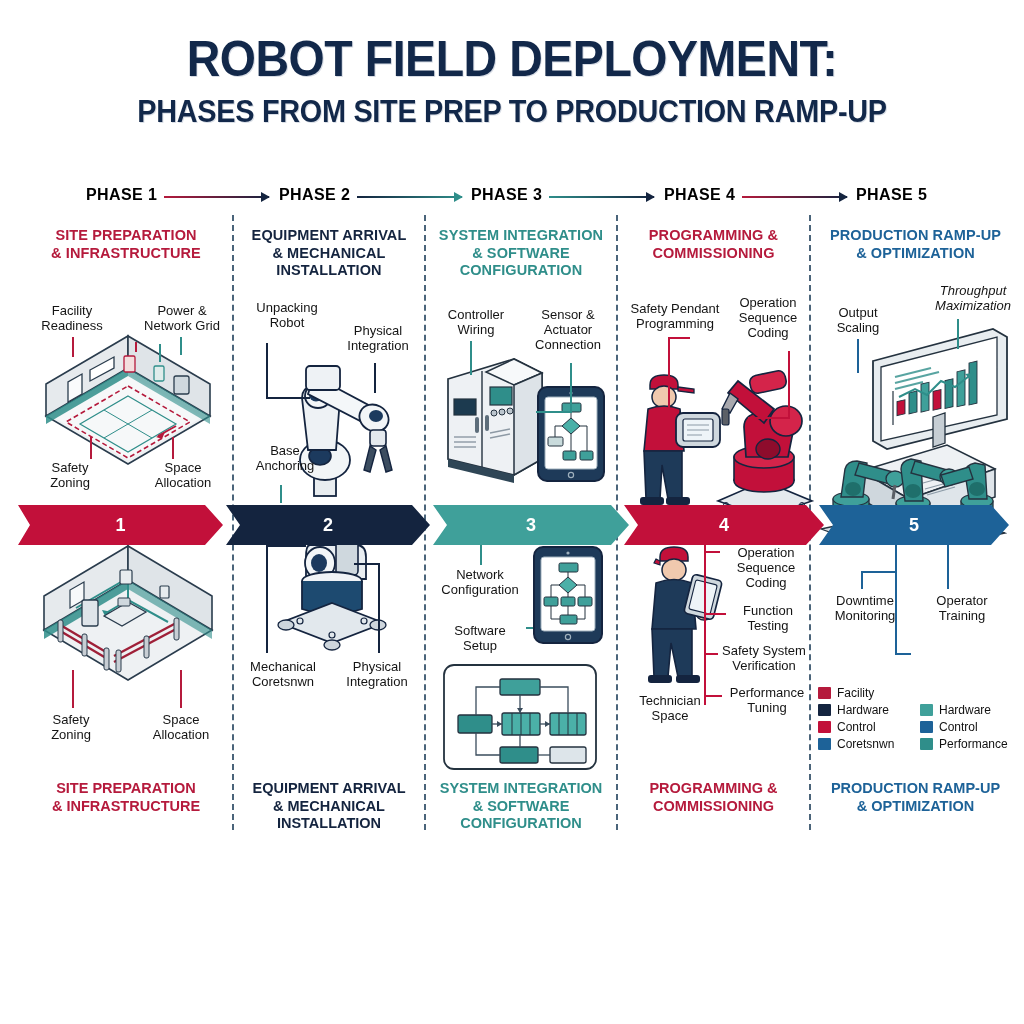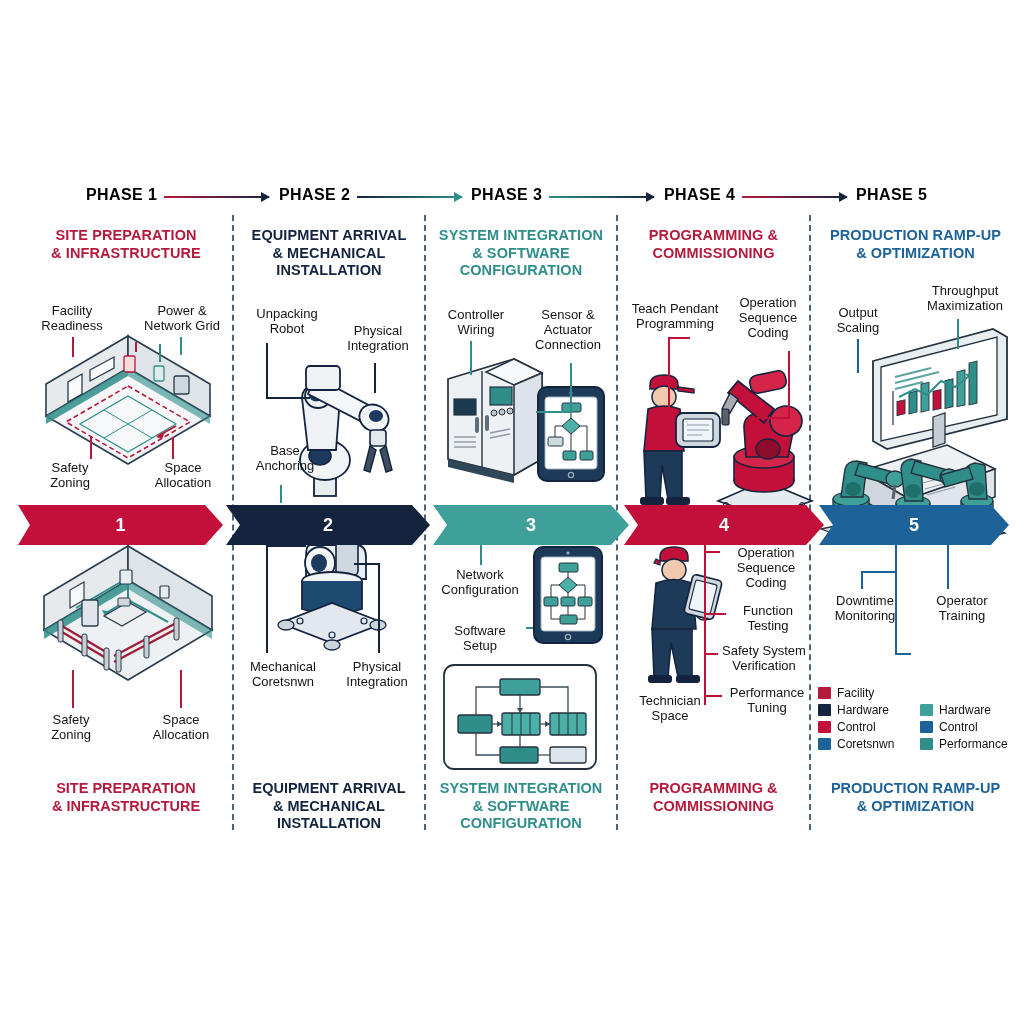--- a/index.html
+++ b/index.html
@@ -80,20 +80,24 @@
 
   
   .ill{position:absolute;}
   svg{display:block;overflow:visible;}
 </style>
 </head>
 <body>
 
 <div class="page">
 
+  <div class="title-block">
+    <div class="title-main">ROBOT FIELD DEPLOYMENT:</div>
+    <div class="title-sub">PHASES FROM SITE PREP TO PRODUCTION RAMP-UP</div>
+  </div>
 
   <div class="phase-strip">
     <div class="pname" style="left:62px;">PHASE 1</div>
     <div class="pname" style="left:255px;">PHASE 2</div>
     <div class="pname" style="left:447px;">PHASE 3</div>
     <div class="pname" style="left:640px;">PHASE 4</div>
     <div class="pname" style="left:832px;text-align:center;">PHASE 5</div>
 
     <div class="arrowline" style="left:140px;width:105px;background:linear-gradient(90deg,#b51a3c,#14243f);color:#14243f;"></div>
     <div class="arrowline" style="left:333px;width:105px;background:linear-gradient(90deg,#14243f,#2f8e8a);color:#2f8e8a;"></div>
@@ -227,21 +231,21 @@
 
           <ellipse cx="116" cy="68" rx="15" ry="13" transform="rotate(28 116 68)" fill="#f2f5f7" stroke="#14243f" stroke-width="1.8"></ellipse>
           <ellipse cx="118" cy="66" rx="7" ry="6" fill="#1c3a5e"></ellipse>
           <rect x="112" y="80" width="16" height="16" rx="3" fill="#e4e9ee" stroke="#14243f" stroke-width="1.6"></rect>
 
           <path d="M112 96 L106 120 L112 122 L118 100 Z" fill="#3c4d60" stroke="#14243f" stroke-width="1.4"></path>
           <path d="M128 96 L134 120 L128 122 L122 100 Z" fill="#3c4d60" stroke="#14243f" stroke-width="1.4"></path>
         </svg>
       </div>
 
-      <div class="lab" style="left: 4px; top: 91px; width: 94px; white-space: pre-line;">Unpacking
+      <div class="lab" style="left: 4px; top: 85px; width: 94px; white-space: pre-line;">Unpacking
 Robot</div>
       <div class="lab" style="left: 98px; top: 108px; width: 88px; white-space: pre-line;">Physical
 Integration</div>
       <div class="lab" style="left: 4px; top: 228px; width: 90px; white-space: pre-line;">Base
 Anchoring</div>
       <div class="leader" style="left:30px;top:128px;width:2px;height:56px;background:#14243f;"></div>
       <div class="leader" style="left:30px;top:182px;width:44px;height:2px;background:#14243f;"></div>
       <div class="leader" style="left:138px;top:148px;width:2px;height:30px;background:#14243f;"></div>
       <div class="leader" style="left:44px;top:270px;width:2px;height:18px;background:#2f8e8a;"></div>
 
@@ -459,21 +463,21 @@
           <rect x="34" y="8" width="36" height="18" rx="7" transform="rotate(-12 52 17)" fill="#d4244a" stroke="#14243f" stroke-width="1.6"></rect>
           <path d="M14 28 L6 44 L14 48 L22 34 Z" fill="#a8a8ae" stroke="#14243f" stroke-width="1.4"></path>
           <rect x="6" y="44" width="7" height="16" rx="2" fill="#5b5f66" stroke="#14243f" stroke-width="1.2"></rect>
           <g fill="none" stroke="#14243f" stroke-width="1">
               <circle cx="10" cy="140" r="2.5"></circle>
               <circle cx="86" cy="140" r="2.5"></circle>
             </g>
         </svg>
       </div>
 
-      <div class="lab" style="left: 0px; top: 86px; width: 110px; white-space: pre-line;">Teach Pendant
+      <div class="lab" style="left: 0px; top: 86px; width: 110px; white-space: pre-line;">Safety Pendant
 Programming</div>
       <div class="lab" style="left: 110px; top: 80px; width: 76px; white-space: pre-line;">Operation
 Sequence
 Coding</div>
       <div class="leader" style="left:48px;top:122px;width:2px;height:72px;background:#c2103a;"></div>
       <div class="leader" style="left:48px;top:122px;width:22px;height:2px;background:#c2103a;"></div>
       <div class="leader" style="left:168px;top:136px;width:2px;height:68px;background:#c2103a;"></div>
       <div class="leader" style="left:128px;top:202px;width:42px;height:2px;background:#c2103a;"></div>
 
       <div class="ill" style="left:14px;top:332px;">
@@ -586,21 +590,21 @@
             <ellipse cx="158" cy="90" rx="16" ry="7" fill="#3fa09a" stroke="#24323f" stroke-width="1.2"></ellipse>
             <path d="M150 88 L146 62 Q146 54 156 52 L166 54 L168 88 Z" fill="#2f8e8a" stroke="#24323f" stroke-width="1.4"></path>
             <ellipse cx="158" cy="78" rx="8" ry="7" fill="#1f6f6b"></ellipse>
             <path d="M150 56 L122 64 L126 76 L154 68 Z" fill="#2f8e8a" stroke="#24323f" stroke-width="1.4"></path>
           </g>
         </svg>
       </div>
 
       <div class="lab" style="left: 4px; top: 90px; width: 82px; white-space: pre-line;">Output
 Scaling</div>
-      <div class="lab" style="left: 100px; top: 68px; width: 104px; white-space: pre-line;">Throughput
+      <div class="lab" style="left: 108px; top: 68px; width: 104px; white-space: pre-line; font-style: italic;">Throughput
 Maximization</div>
       <div class="leader" style="left:44px;top:124px;width:2px;height:34px;background:#1d6298;"></div>
       <div class="leader" style="left:144px;top:104px;width:2px;height:30px;background:#2f8e8a;"></div>
 
       <div class="lab" style="left: 4px; top: 378px; width: 96px; white-space: pre-line;">Downtime
 Monitoring</div>
       <div class="lab" style="left: 106px; top: 378px; width: 86px; white-space: pre-line;">Operator
 Training</div>
 
       <div class="leader" style="left:48px;top:356px;width:2px;height:18px;background:#1d6298;"></div>

